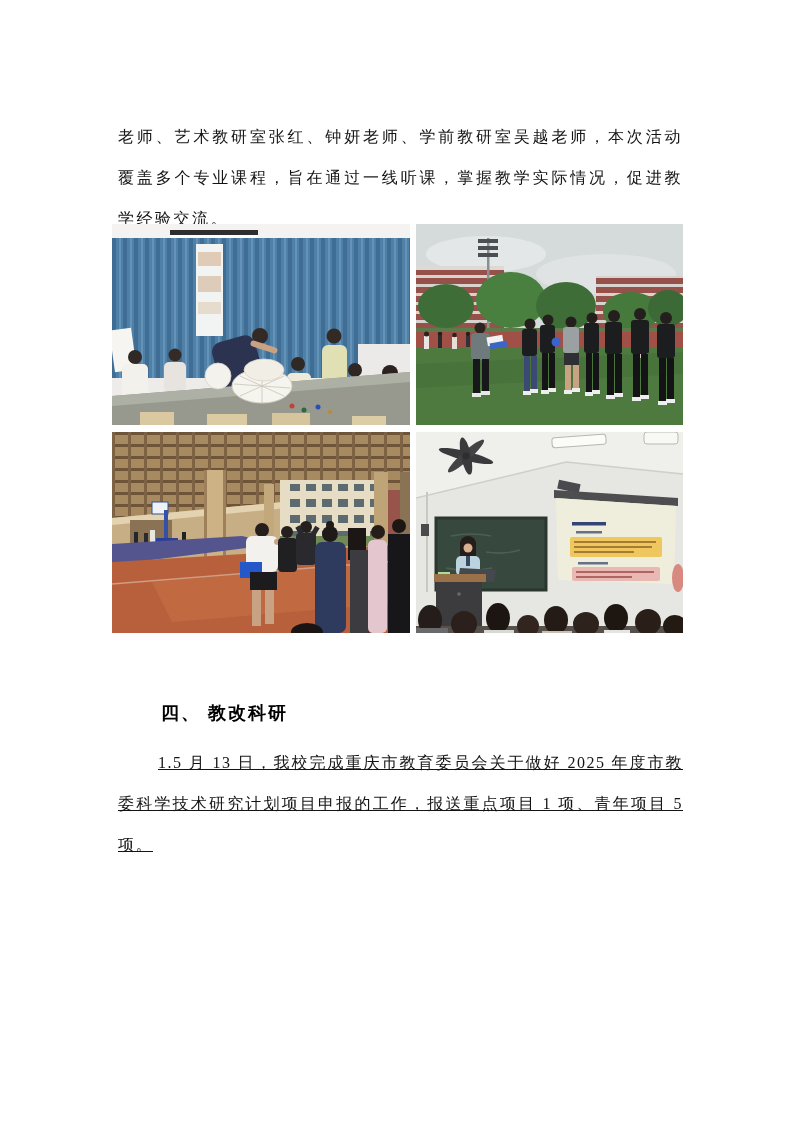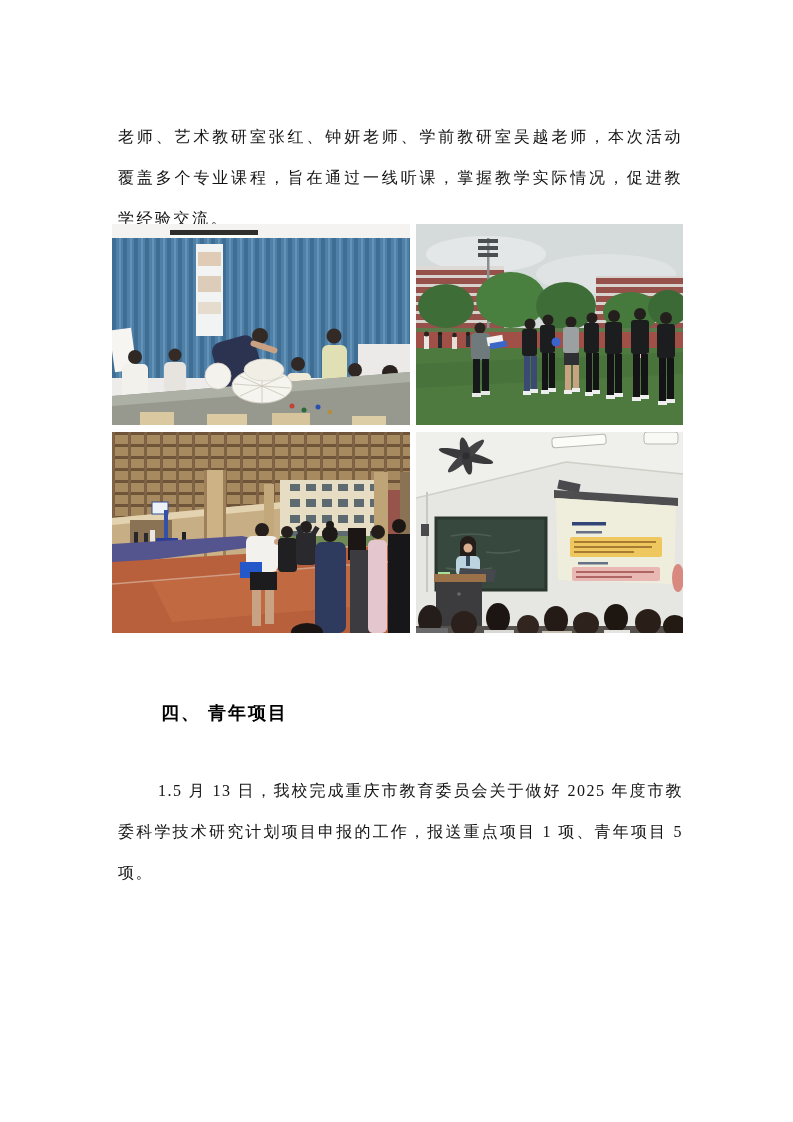--- a/index.html
+++ b/index.html
@@ -6,21 +6,21 @@
   .page{
     position:relative;width:793px;height:1122px;background:#ffffff;overflow:hidden;
     font-family:"Liberation Serif","DejaVu Serif",serif;color:#141414;padding-left:45px;
   }
   .body-text{
     position:absolute;left:118px;width:565px;font-size:16px;line-height:41px;
     letter-spacing:2.5px;text-align:justify;white-space:normal;
   }
   .intro{top:100px;}
   .para{letter-spacing:1.5px;text-indent:40px;line-height:41px;}
-  .para-1{top:754px;}
+  .para-1{top:726px;text-decoration:underline;}
   .para-2{top:851px;}
   .section-heading{
     position:absolute;left:161px;top:684px;font-family:"Liberation Sans","DejaVu Sans",sans-serif;
     font-weight:700;font-size:18px;line-height:28px;color:#000;letter-spacing:2px;
   }
   .photo-grid{
     position:absolute;left:112px;top:224px;width:571px;height:409px;
     display:grid;grid-template-columns:298px 267px;grid-template-rows:201px 201px;
     column-gap:6px;row-gap:7px;
   }
@@ -330,17 +330,17 @@
           <rect x="126" y="199" width="30" height="2" fill="#c8c0b0"></rect>
         <ellipse cx="170" cy="192" rx="13" ry="12" fill="#2e221c"></ellipse>
         <ellipse cx="200" cy="186" rx="12" ry="14" fill="#1e1611"></ellipse>
           <rect x="188" y="198" width="26" height="3" fill="#e4e4e0"></rect>
         <ellipse cx="232" cy="190" rx="13" ry="13" fill="#2a1f18"></ellipse>
         <ellipse cx="259" cy="194" rx="12" ry="11" fill="#241a14"></ellipse>
       </svg>
     </figure>
   </div>
 
-  <h2 class="section-heading">四、 青年项目</h2>
+  <h2 class="section-heading">四、 教改科研</h2>
 
   <p class="body-text para para-1">1.5 月 13 日，我校完成重庆市教育委员会关于做好 2025 年度市教委科学技术研究计划项目申报的工作，报送重点项目 1 项、青年项目 5 项。</p>
 
 </div>
 
 </body></html>

